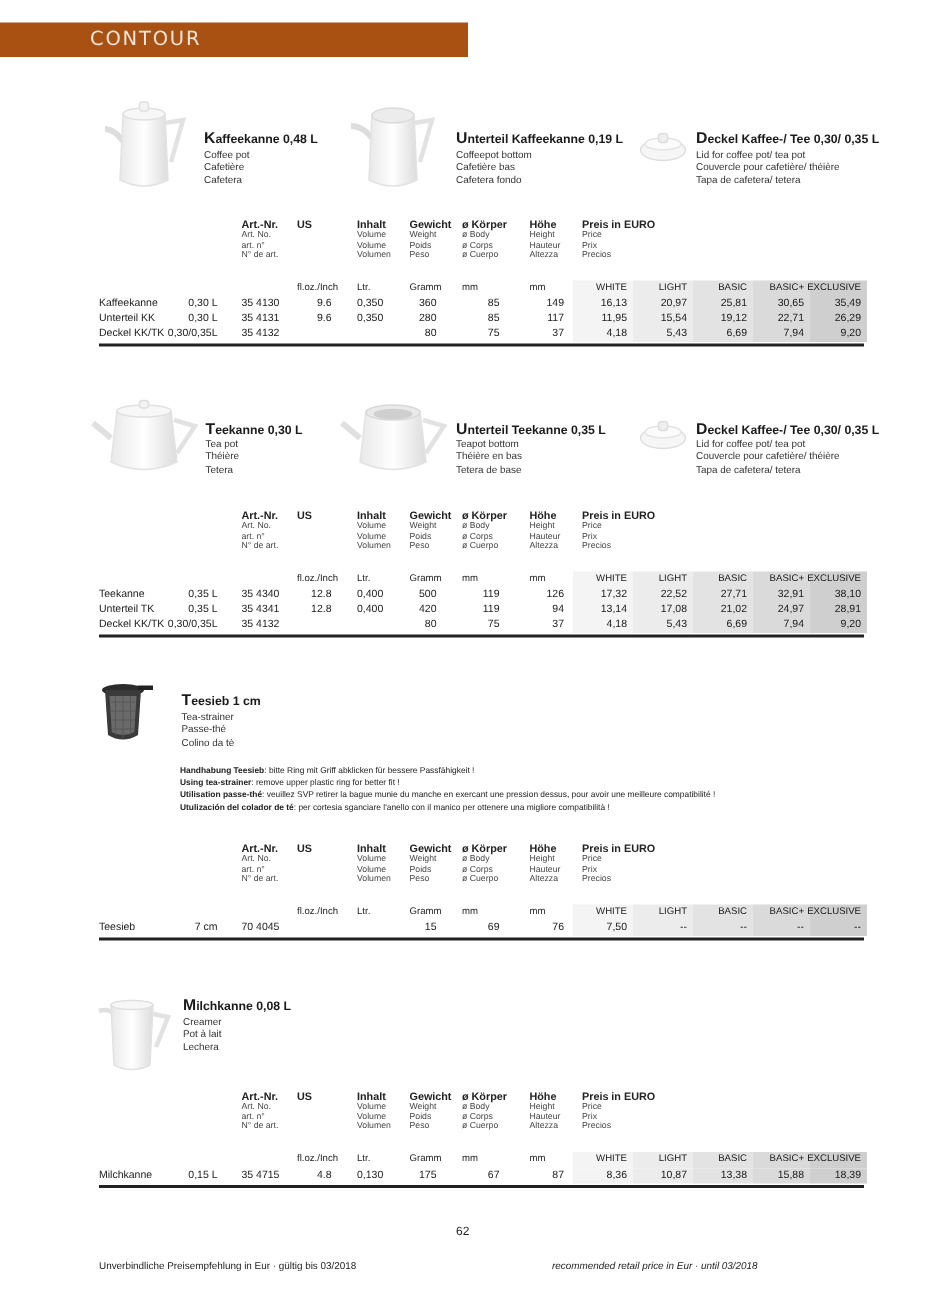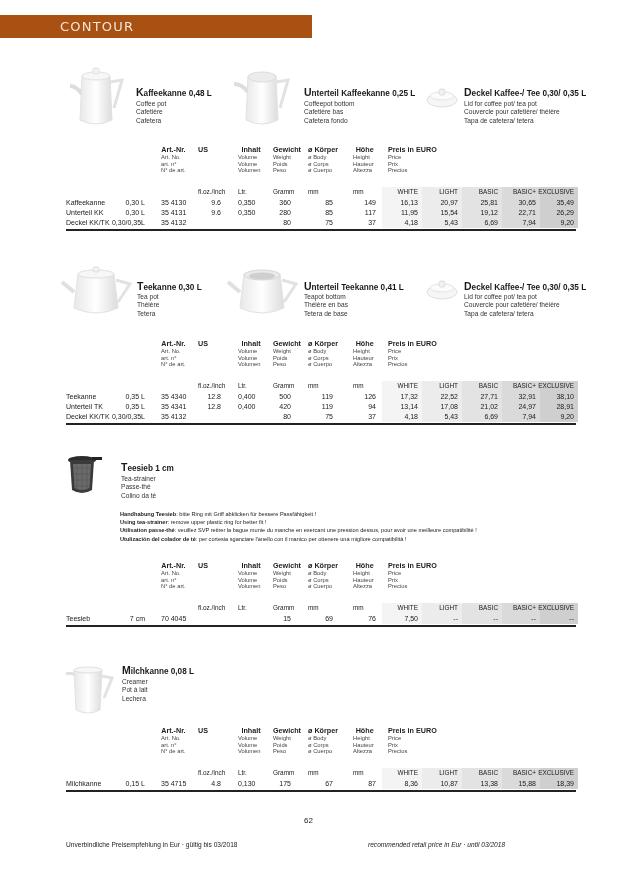--- a/index.html
+++ b/index.html
@@ -11,21 +11,21 @@
 
   .prod { position: absolute; }
   .prod .pic { position: absolute; }
   .prod .title { position: absolute; font-size: 8.2px; font-weight: bold; white-space: nowrap; }
   .prod .title .cap { font-size: 10.5px; }
   .prod .sub { position: absolute; font-size: 6.6px; line-height: 8.4px; color: #333; white-space: nowrap; }
 
   .tbl { position: absolute; left: 66px; width: 510px; font-size: 6.8px; }
   .tbl .hdr { position: absolute; top: 0; left: 0; width: 100%; height: 40px; }
   .tbl .hcol { position: absolute; top: 0; }
-  .tbl .hcol .h1 { font-size: 7.2px; font-weight: bold; color: #222; line-height: 8px; text-align: right; }
+  .tbl .hcol .h1 { font-size: 7.2px; font-weight: bold; color: #222; line-height: 8px; }
   .tbl .hcol .h2 { font-size: 5.8px; color: #444; line-height: 6.6px; }
   .tbl .units { position: absolute; top: 41px; left: 0; width: 100%; height: 11px; }
   .tbl .unit { position: absolute; top: 1px; font-size: 6.4px; color: #222; }
   .tbl .band { position: absolute; top: 0; height: 11px; }
   .tbl .band span { position: absolute; right: 4px; top: 1px; font-size: 6.4px; }
   .tbl .rows { position: absolute; top: 52px; left: 0; width: 100%; }
   .tbl .row { position: relative; height: 10px; width: 100%; }
   .tbl .cell { position: absolute; top: 1px; font-size: 7px; white-space: nowrap; }
   .tbl .r { text-align: right; }
   .tbl .bg { position: absolute; top: 0; height: 10px; }
@@ -68,21 +68,21 @@
   </div>
 </div>
 
 <div class="prod" style="left:228px; top:62px;">
   <svg class="pic" width="70" height="70" viewBox="0 0 70 70" style="left:0; top:2px;">
     <path d="M6 20 Q14 20 20 28" stroke="#ddd" stroke-width="4" fill="none"></path>
     <path d="M20 12 Q34 8 48 12 L50 56 Q34 64 18 56 Z" fill="url(#g1)" stroke="#e2e2e2"></path>
     <ellipse cx="34" cy="13" rx="14" ry="5" fill="#ececec" stroke="#dcdcdc"></ellipse>
     <path d="M48 18 L60 16 L52 44" stroke="#e2e2e2" stroke-width="3" fill="none"></path>
   </svg>
-  <div class="title" style="left:76px; top:24px;"><span class="cap">U</span><span>nterteil Kaffeekanne 0,25 L</span></div>
+  <div class="title" style="left:76px; top:24px;"><span class="cap">U</span><span>nterteil Kaffeekanne 0,19 L</span></div>
   <div class="sub" style="left:76px; top:38px;">
     <div>Coffeepot bottom</div>
       <div>Cafetière bas</div>
       <div>Cafetera fondo</div>
   </div>
 </div>
 
 <div class="prod" style="left:424px; top:62px;">
   <svg class="pic" width="36" height="36" viewBox="0 0 36 36" style="left:0; top:16px;">
     <ellipse cx="18" cy="22" rx="15" ry="7" fill="#f6f6f6" stroke="#dedede"></ellipse>
@@ -243,21 +243,21 @@
 </div>
 
 <div class="prod" style="left:226px; top:262px;">
   <svg class="pic" width="74" height="60" viewBox="0 0 74 60" style="left:0; top:2px;">
     <path d="M18 10 Q36 4 54 10 L58 44 Q36 54 14 44 Z" fill="url(#g1)" stroke="#e2e2e2"></path>
     <ellipse cx="36" cy="11" rx="18" ry="5" fill="#eaeaea" stroke="#d8d8d8"></ellipse>
     <ellipse cx="36" cy="12" rx="13" ry="3.5" fill="#cfcfcf"></ellipse>
     <path d="M14 28 L2 18" stroke="#e0e0e0" stroke-width="4"></path>
     <path d="M56 16 L70 20 L58 38" stroke="#e2e2e2" stroke-width="3" fill="none"></path>
   </svg>
-  <div class="title" style="left:78px; top:18px;"><span class="cap">U</span><span>nterteil Teekanne 0,41 L</span></div>
+  <div class="title" style="left:78px; top:18px;"><span class="cap">U</span><span>nterteil Teekanne 0,35 L</span></div>
   <div class="sub" style="left:78px; top:31px;">
     <div>Teapot bottom</div>
       <div>Théière en bas</div>
       <div>Tetera de base</div>
   </div>
 </div>
 
 <div class="prod" style="left:424px; top:262px;">
   <svg class="pic" width="36" height="36" viewBox="0 0 36 36" style="left:0; top:8px;">
     <ellipse cx="18" cy="22" rx="15" ry="7" fill="#f6f6f6" stroke="#dedede"></ellipse>

